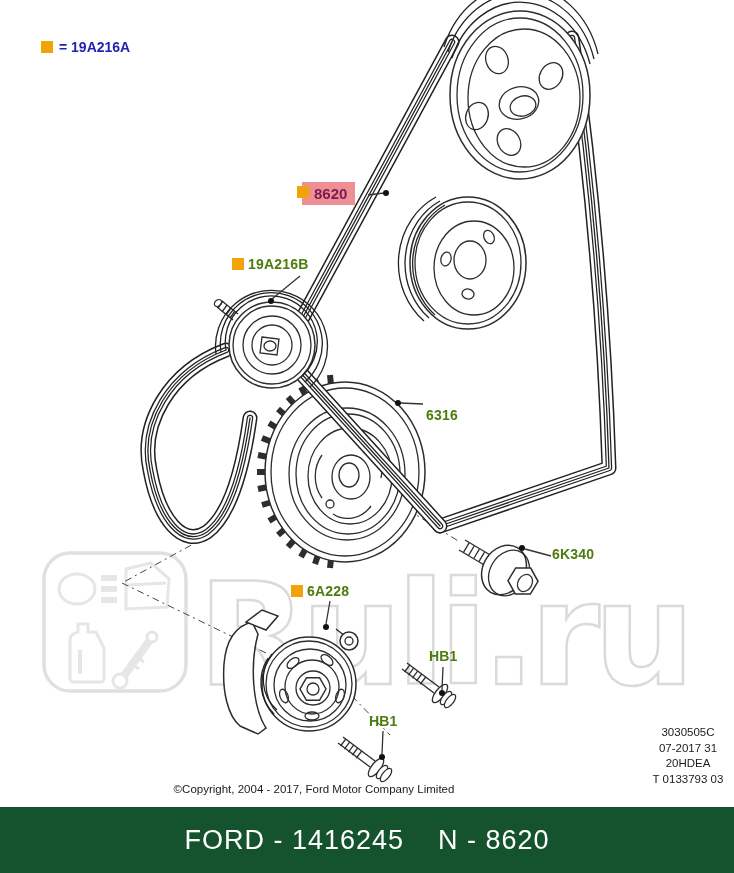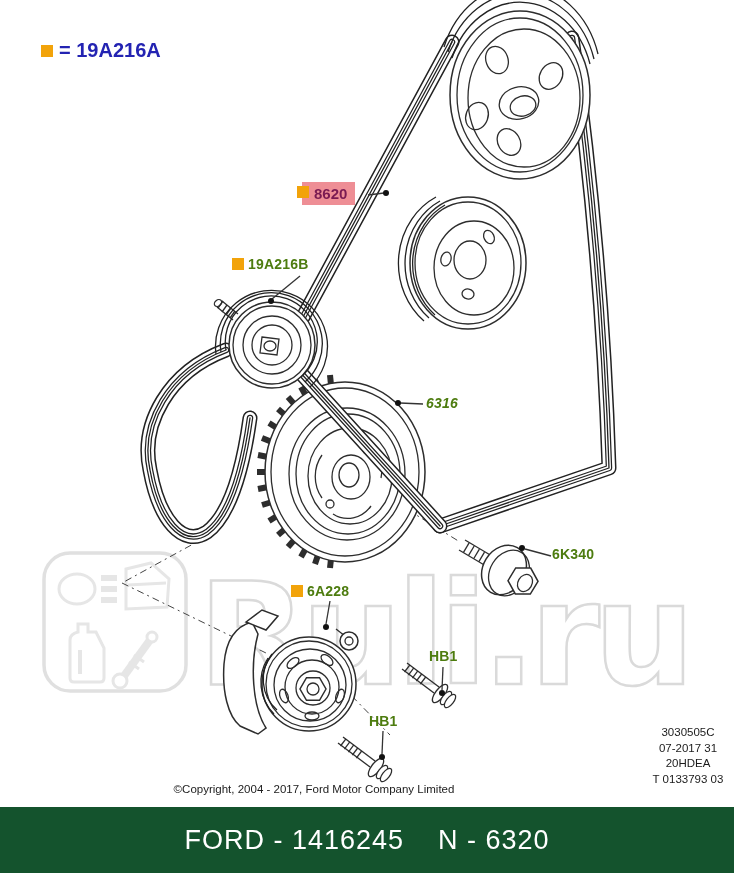--- a/index.html
+++ b/index.html
@@ -22,21 +22,21 @@
   
   .plabel{position:absolute;color:#4d7c0f;font-weight:bold;font-size:14px;line-height:14px;
           letter-spacing:0.2px;cursor:pointer;}
   .sq{position:absolute;width:12px;height:12px;background:#f2a30a;}
   .hl{position:absolute;display:flex;align-items:flex-start;background:#ee8e95;
       padding:4px 8px 4px 2px;cursor:pointer;}
   .hl .hsq{width:12px;height:12px;background:#f2a30a;margin-left:-7px;margin-right:5px;}
   .hl .htxt{color:#7a1a52;font-weight:bold;font-size:15px;line-height:15px;}
   #legend{position:absolute;left:41px;top:39px;display:flex;align-items:center;}
   #legend .sqi{width:12px;height:12px;background:#f2a30a;margin-right:6px;}
-  #legend .ltxt{color:#2323b2;font-weight:bold;font-size:20px;}
+  #legend .ltxt{color:#2323b2;font-weight:bold;font-size:14px;}
   #infoblock{position:absolute;left:638px;top:725px;width:100px;text-align:center;
              font-size:11.5px;line-height:15.5px;color:#1b1b1b;}
   #copyright{position:absolute;left:0;top:783px;width:628px;text-align:center;
              font-size:11.5px;color:#1b1b1b;}
   #footerbar{position:absolute;left:0;bottom:0;width:734px;height:66px;background:#14532d;
              display:flex;align-items:center;justify-content:center;color:#fff;
              font-size:27px;letter-spacing:1px;}
   #footerbar .gap{display:inline-block;width:34px;}
 </style>
 </head>
@@ -274,21 +274,21 @@
   </div>
 
   <div class="hl" style="left:302px;top:182px;">
     <span class="hsq"></span>
     <span class="htxt">8620</span>
   </div>
 
   <span class="sq" style="left:232px;top:258px;"></span>
   <div class="plabel" style="left:248px;top:257px;">19A216B</div>
 
-  <div class="plabel" style="left:426px;top:396px;font-style:italic;">6316</div>
+  <div class="plabel" style="left:426px;top:408px;">6316</div>
 
   <div class="plabel" style="left:552px;top:547px;">6K340</div>
 
   <span class="sq" style="left:291px;top:585px;"></span>
   <div class="plabel" style="left:307px;top:584px;">6A228</div>
 
   <div class="plabel" style="left:429px;top:649px;">HB1</div>
 
   <div class="plabel" style="left:369px;top:714px;">HB1</div>
 
@@ -297,16 +297,16 @@
     <div>07-2017 31</div>
     <div>20HDEA</div>
     <div>T 0133793 03</div>
   </div>
 
   <div id="copyright">©Copyright, 2004 - 2017, Ford Motor Company Limited</div>
 
   <div id="footerbar">
     <span>FORD - 1416245</span>
     <span class="gap"></span>
-    <span>N - 6320</span>
+    <span>N - 8620</span>
   </div>
 
 </div>
 
 </body></html>

